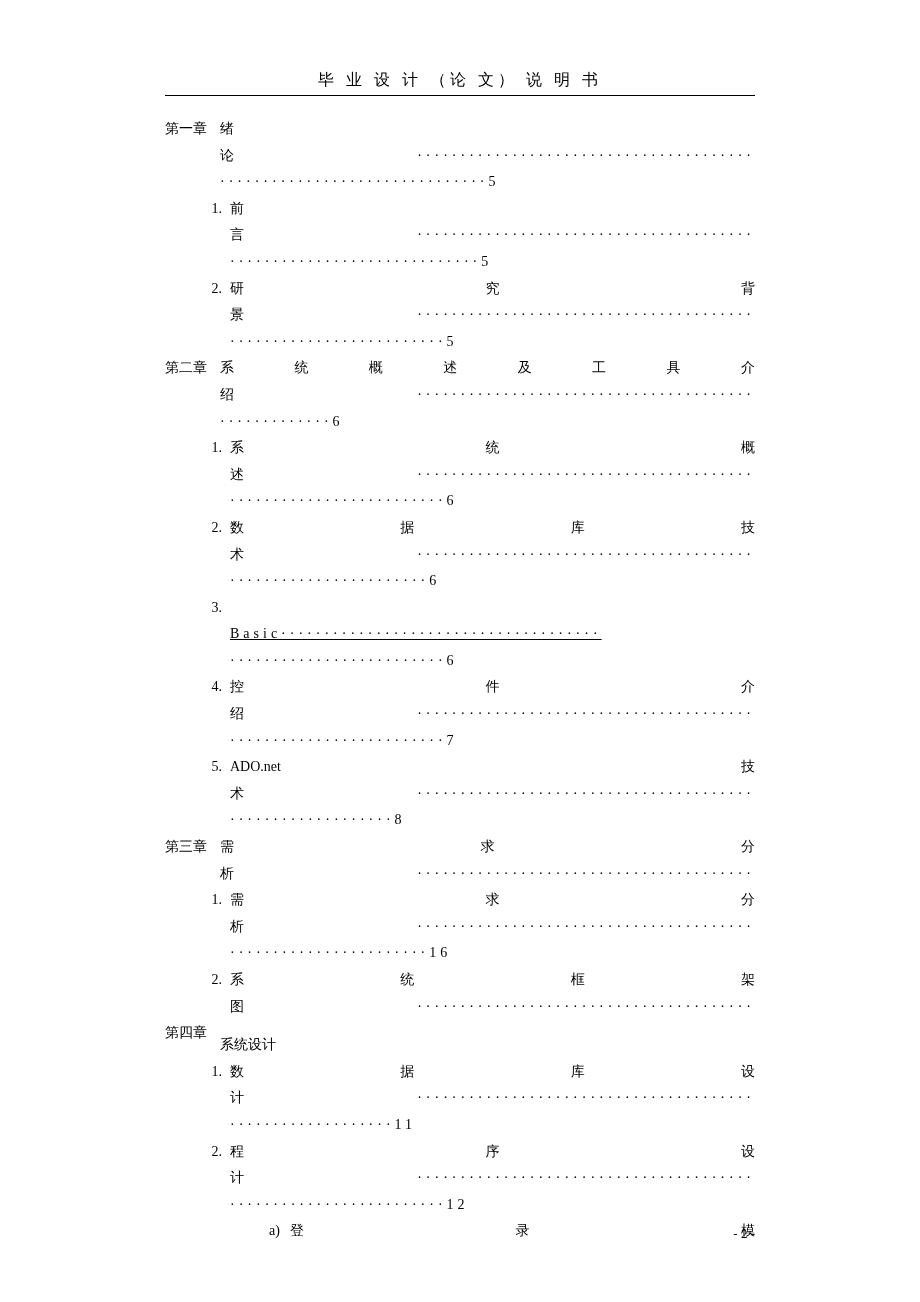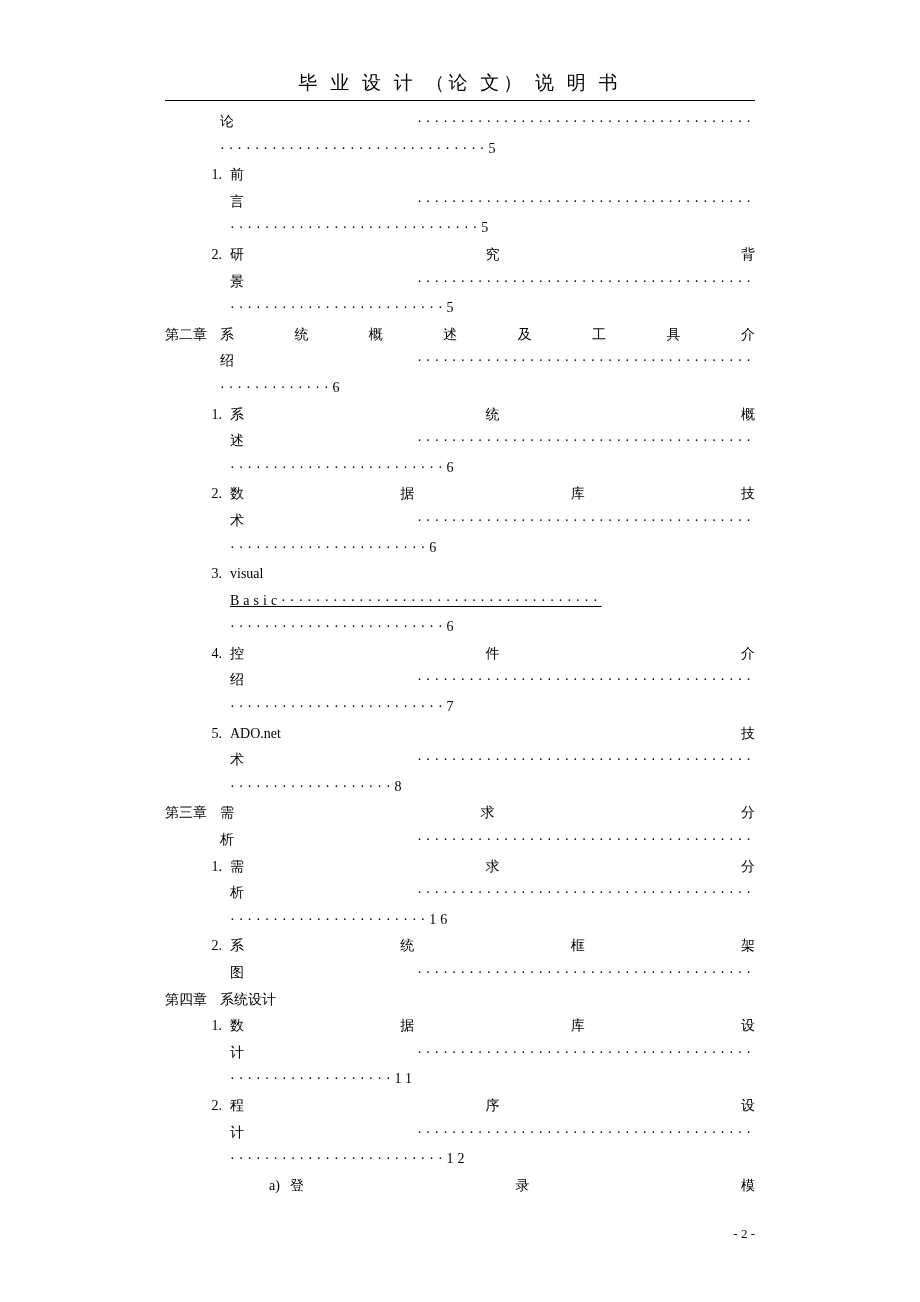--- a/index.html
+++ b/index.html
@@ -21,25 +21,25 @@
       height: 100%;
     }
     .header {
       text-align: center;
       font-size: 14px;
       letter-spacing: 4px;
       margin-bottom: 4px;
     }
     .header-line2 {
       text-align: center;
-      font-size: 19px;
+      font-size: 16px;
       letter-spacing: 4px;
       border-bottom: 1.5px solid #000;
       padding-bottom: 4px;
-      margin-bottom: 8px;
+      margin-bottom: 20px;
     }
     .toc {
       font-size: 14px;
       line-height: 1.9;
     }
     .entry {
       display: flex;
       margin-bottom: 0;
     }
     .col-chapter {
@@ -96,20 +96,24 @@
   </style>
 </head>
 <body>
 
 <div class="page">
   <div class="content-wrap">
     <div class="header-line2">毕 业 设 计 （论 文） 说 明 书</div>
 
     <div class="toc" id="toc-container">
         <div class="entry">
+          <div class="col-chapter">第一章</div>
+          <div class="col-content" style="text-align-last: left;">绪</div>
+        </div>
+        <div class="entry">
           <div class="col-chapter"></div>
           <div class="col-content dots-line" style="text-align-last: justify;">论·······································</div>
         </div>
         <div class="entry">
           <div class="col-chapter"></div>
           <div class="col-content dots-line" style="text-align-last: left;">·······························5</div>
         </div>
         <div class="entry">
           <div class="col-chapter" style="flex: 0 0 30px;"></div>
           <div class="col-num">1.</div>
@@ -208,21 +212,20 @@
           <div class="col-content dots-line" style="text-align-last: justify;">术·······································</div>
         </div>
         <div class="entry">
           <div class="col-chapter" style="flex: 0 0 30px;"></div>
           <div class="col-num"></div>
           <div class="col-content dots-line" style="text-align-last: left;">·······················6</div>
         </div>
         <div class="entry">
           <div class="col-chapter" style="flex: 0 0 30px;"></div>
           <div class="col-num">3.</div>
-          <div class="col-content" style="text-align-last: left;">visual</div>
         </div>
         <div class="entry">
           <div class="col-chapter" style="flex: 0 0 30px;"></div>
           <div class="col-num"></div>
           <div class="col-content dots-line" style="text-align-last: justify; text-decoration: underline;">Basic·····································</div>
         </div>
         <div class="entry">
           <div class="col-chapter" style="flex: 0 0 30px;"></div>
           <div class="col-num"></div>
           <div class="col-content dots-line" style="text-align-last: left;">·························6</div>
@@ -315,21 +318,21 @@
             </div>
           </div>
         </div>
         <div class="entry">
           <div class="col-chapter" style="flex: 0 0 30px;"></div>
           <div class="col-num"></div>
           <div class="col-content dots-line" style="text-align-last: justify;">图·······································</div>
         </div>
         <div class="entry">
           <div class="col-chapter">第四章</div>
-          <div class="col-content" style="text-align-last: left;">系统设计</div>
+          <div class="col-content" style="text-align-last: left; margin-top: 12px;">系统设计</div>
         </div>
         <div class="entry">
           <div class="col-chapter" style="flex: 0 0 30px;"></div>
           <div class="col-num">1.</div>
           <div class="col-content">
             <div class="title-spread">
               <span>数</span>
               <span>据</span>
               <span>库</span>
               <span>设</span>

